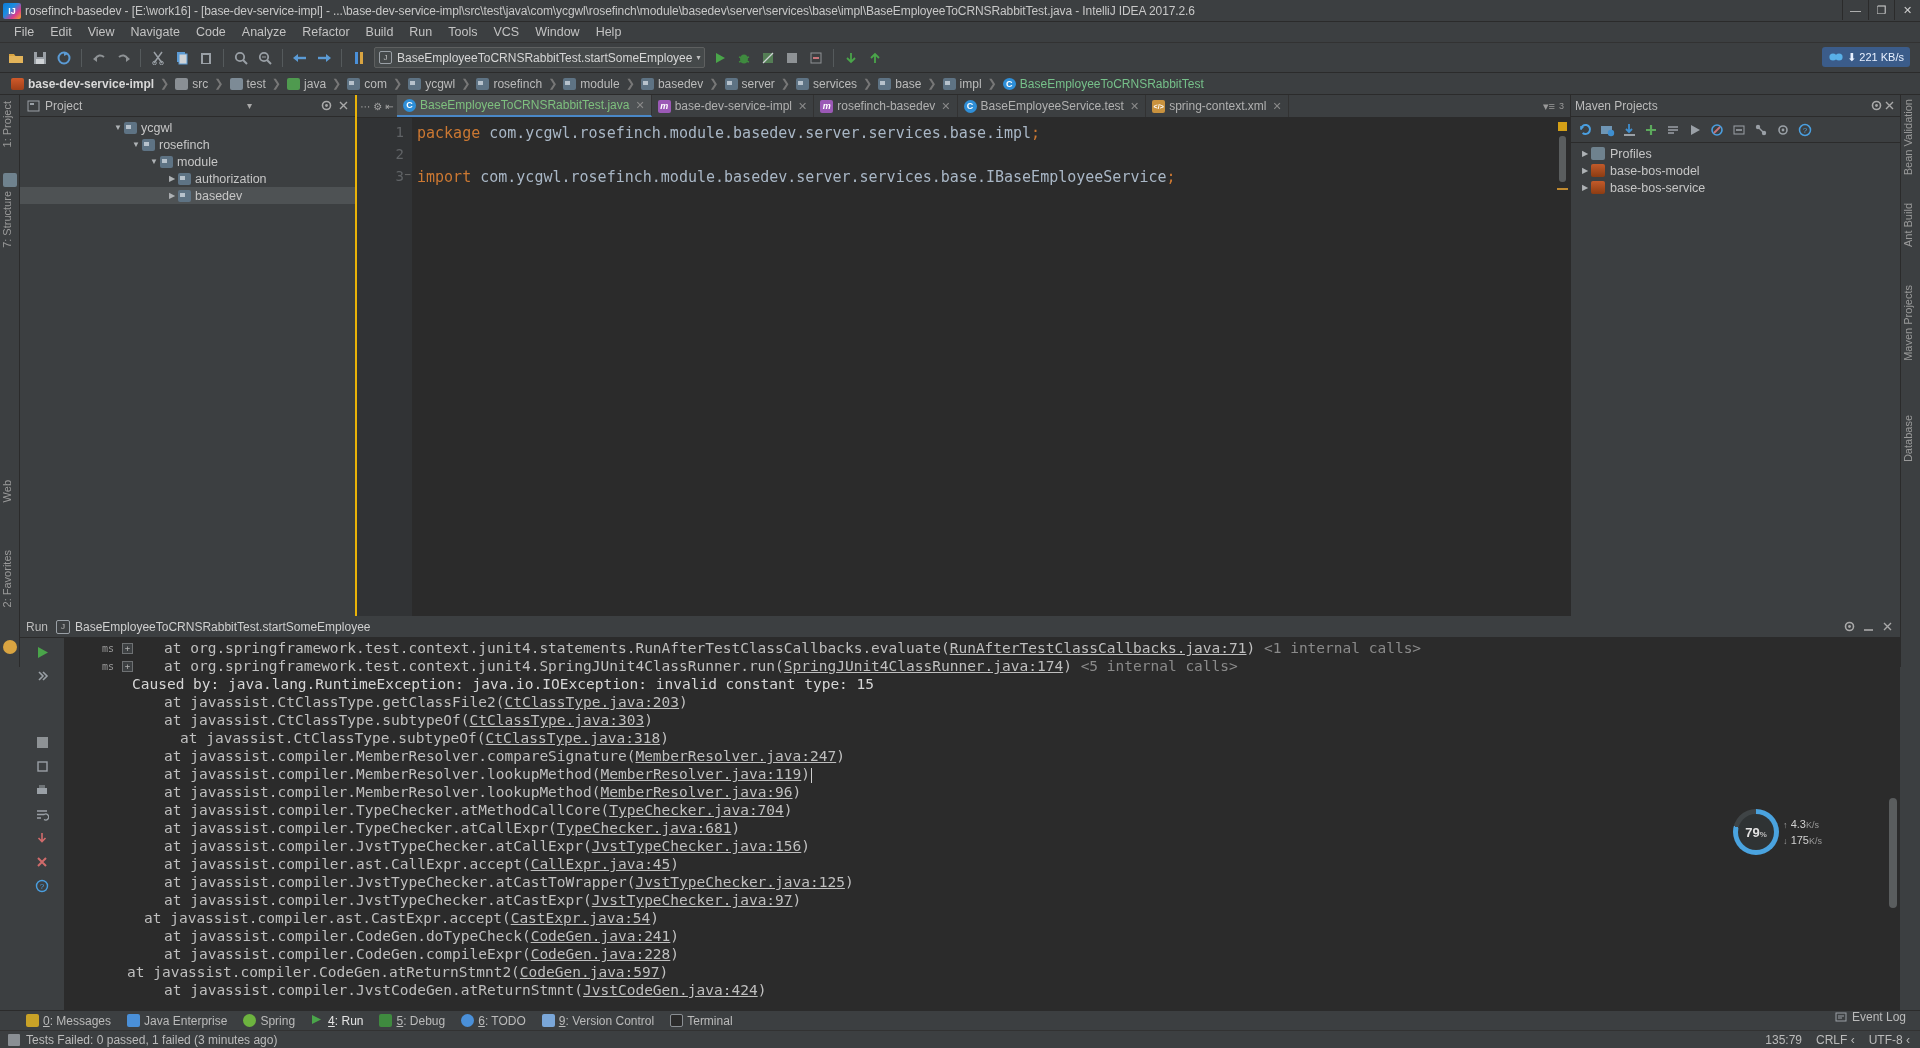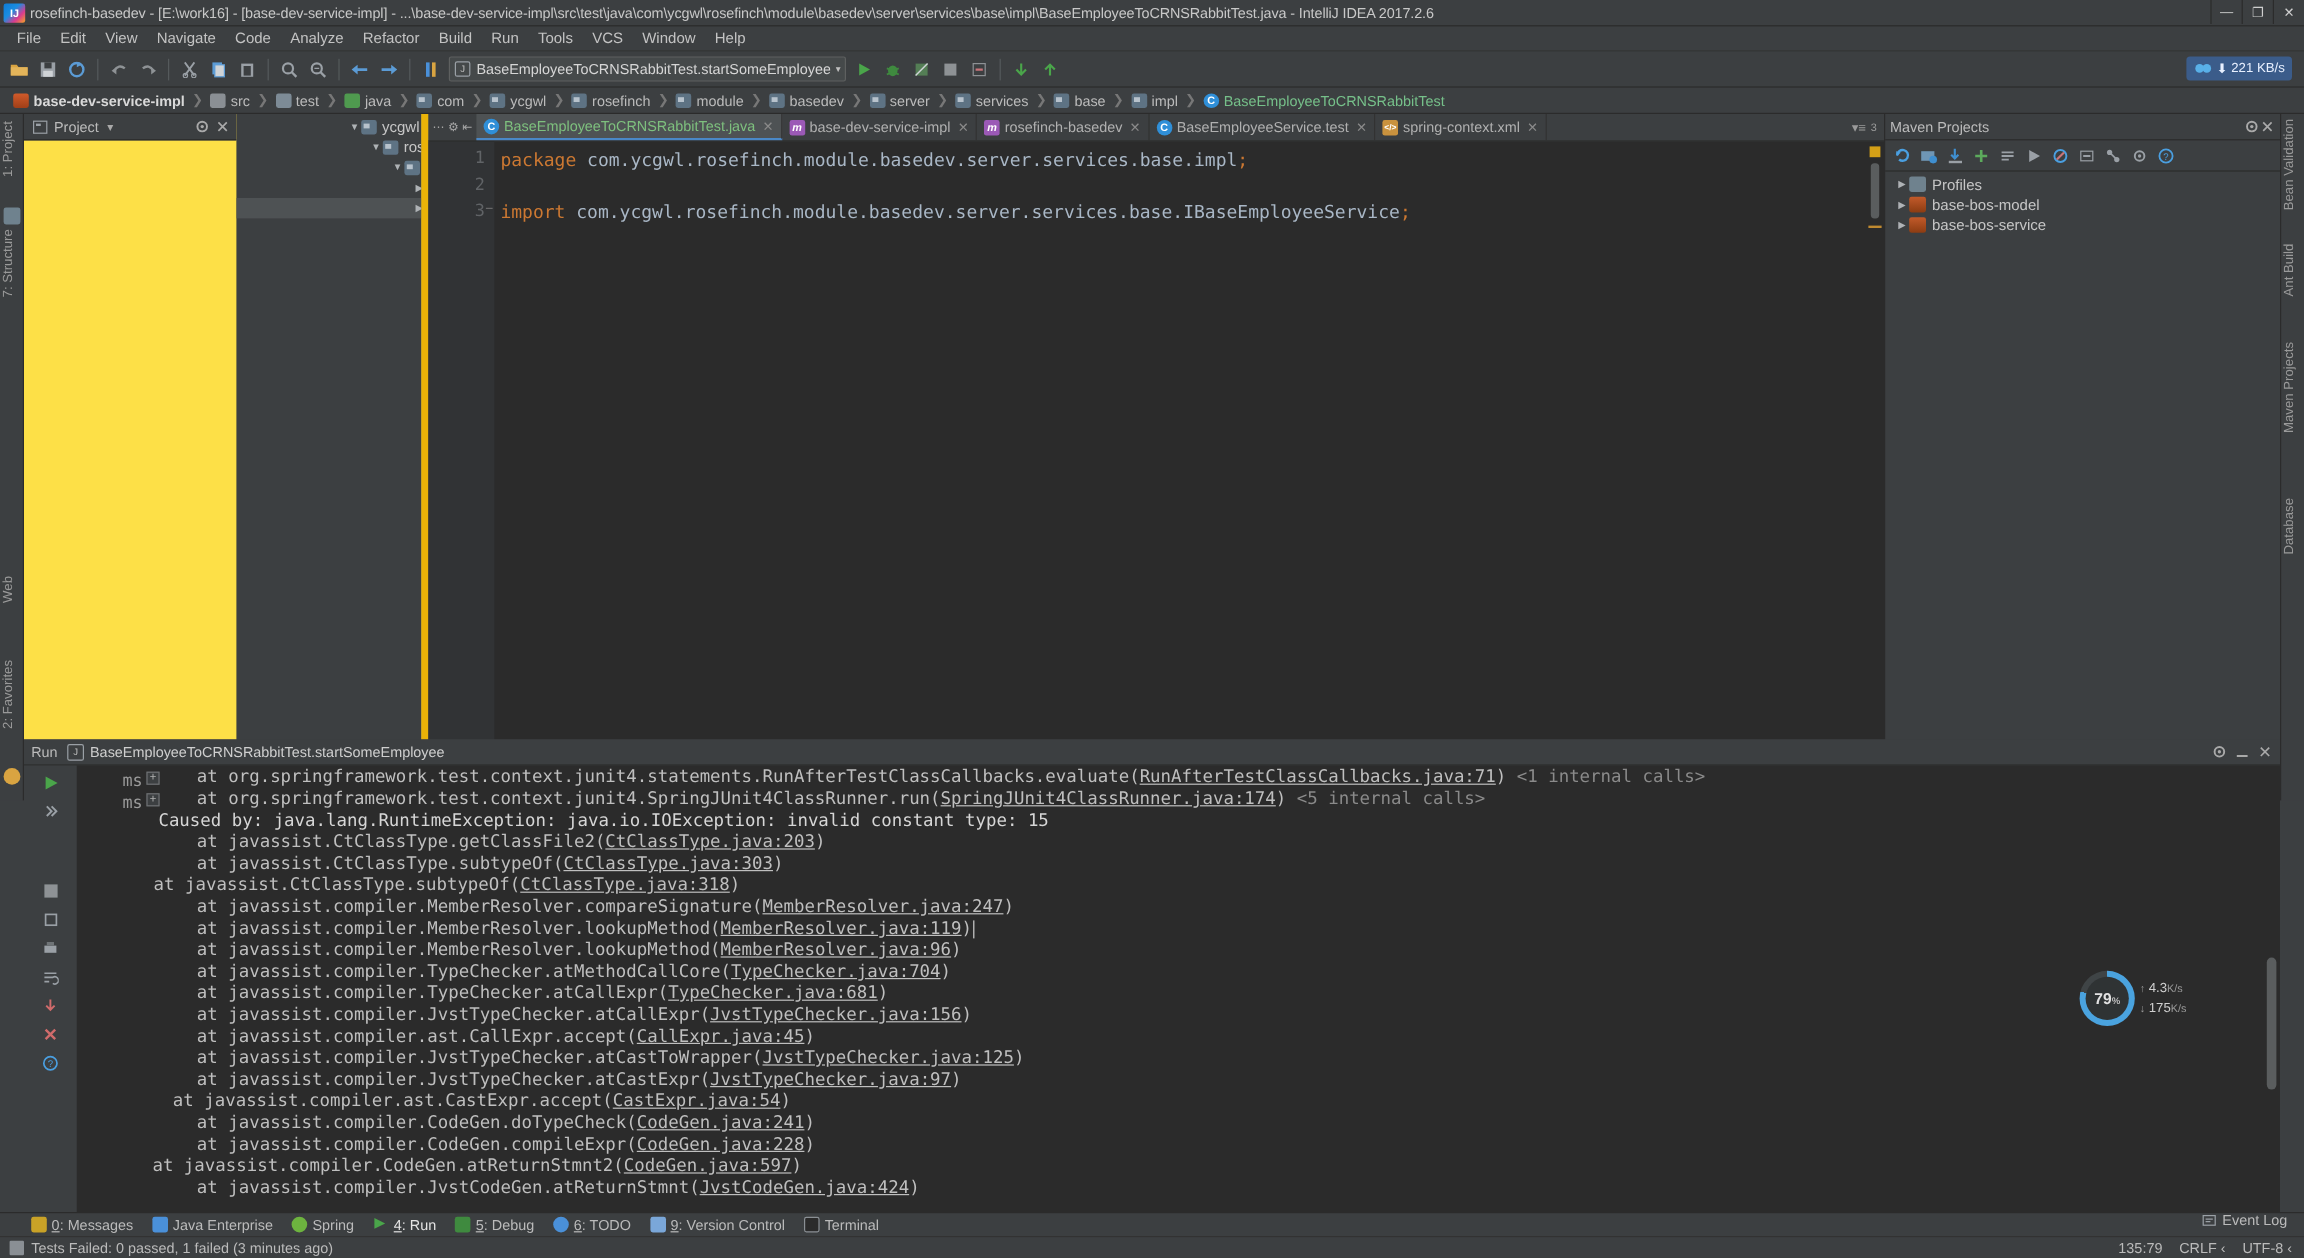--- a/index.html
+++ b/index.html
@@ -112,22 +112,22 @@
   .vlabel {
     position: absolute; left: 1px; writing-mode: vertical-rl; transform: rotate(180deg);
     font-size: 11px; color: #9a9a9a; white-space: nowrap;
   }
   .vicon {
     position: absolute; left: 3px; width: 14px; height: 14px; border-radius: 2px;
   }
 
   
   .project-panel {
-    width: 337px; background: #fde047; border-right: 6px solid #eab308;
-    display: flex; flex-direction: row; flex: 0 0 auto;
+    width: 337px; background: #bef264; border-right: 2px solid #eab308;
+    display: flex; flex-direction: column; flex: 0 0 auto;
   }
   .panel-head {
     height: 22px; display: flex; align-items: center; padding: 0 4px;
     border-bottom: 1px solid #2b2b2b; background: #3c3f41;
   }
   .panel-head .ph-title { font-size: 12px; color: #bbbbbb; margin-left: 4px; flex: 1 1 auto; }
   .panel-head .ph-icon {
     width: 15px; height: 15px; margin-left: 2px; display:flex;align-items:center;justify-content:center;
     font-size: 10px; color: #a9a9a9;
   }
@@ -261,21 +261,21 @@
     padding-top: 2px;
   }
   .tline { height: 18px; white-space: pre; padding-left: 58px; }
   .tline.cause { padding-left: 68px; color: #d6d6d6; }
   .lnk { color: #bfbfbf; text-decoration: underline; }
   .dim { color: #8a8a8a; }
   .tfold {
     position: absolute; left: 58px; width: 11px; height: 11px; border: 1px solid #6e7173;
     color: #b0b0b0; font-size: 9px; line-height: 9px; text-align: center; background: #3c3f41;
   }
-  .ms-lbl { position: absolute; left: 38px; font-size: 14px; color: #9a9a9a; }
+  .ms-lbl { position: absolute; left: 38px; font-size: 10px; color: #9a9a9a; }
 
   .run-scroll { position: absolute; right: 2px; top: 10px; width: 10px; bottom: 6px; }
   .rsc-thumb { position: absolute; right: 1px; width: 8px; background: #5a5d5e; border-radius: 4px; }
 
   
   .netwidget {
     position: absolute; right: 78px; bottom: 155px; display: flex; align-items: center; gap: 4px;
   }
   .ring {
     width: 46px; height: 46px; border-radius: 50%;
@@ -871,21 +871,21 @@
           <div class="trace" id="trace-container">
               <span class="tfold" style="top: 5px;">+</span>
               <span class="ms-lbl" style="top: 5px;">ms</span>
               <div class="tline" style="padding-left: 100px;"><span>at org.springframework.test.context.junit4.statements.RunAfterTestClassCallbacks.evaluate(</span><span class="lnk">RunAfterTestClassCallbacks.java:71</span><span>)</span><span class="dim"> &lt;1 internal calls&gt;</span></div>
               <span class="tfold" style="top: 23px;">+</span>
               <span class="ms-lbl" style="top: 23px;">ms</span>
               <div class="tline" style="padding-left: 100px;"><span>at org.springframework.test.context.junit4.SpringJUnit4ClassRunner.run(</span><span class="lnk">SpringJUnit4ClassRunner.java:174</span><span>)</span><span class="dim"> &lt;5 internal calls&gt;</span></div>
               <div class="tline cause"><span>Caused by: java.lang.RuntimeException: java.io.IOException: invalid constant type: 15</span></div>
               <div class="tline" style="padding-left: 100px;"><span>at javassist.CtClassType.getClassFile2(</span><span class="lnk">CtClassType.java:203</span><span>)</span></div>
               <div class="tline" style="padding-left: 100px;"><span>at javassist.CtClassType.subtypeOf(</span><span class="lnk">CtClassType.java:303</span><span>)</span></div>
-              <div class="tline" style="padding-left: 64px;"><span>at javassist.CtClassType.subtypeOf(</span><span class="lnk">CtClassType.java:318</span><span>)</span></div>
+              <div class="tline" style="padding-left: 116px;"><span>at javassist.CtClassType.subtypeOf(</span><span class="lnk">CtClassType.java:318</span><span>)</span></div>
               <div class="tline" style="padding-left: 100px;"><span>at javassist.compiler.MemberResolver.compareSignature(</span><span class="lnk">MemberResolver.java:247</span><span>)</span></div>
               <div class="tline" style="padding-left: 100px;"><span>at javassist.compiler.MemberResolver.lookupMethod(</span><span class="lnk">MemberResolver.java:119</span><span>)</span><span style="display: inline-block; width: 1px; height: 15px; background: rgb(208, 208, 208); vertical-align: middle; margin-left: 1px;"></span></div>
               <div class="tline" style="padding-left: 100px;"><span>at javassist.compiler.MemberResolver.lookupMethod(</span><span class="lnk">MemberResolver.java:96</span><span>)</span></div>
               <div class="tline" style="padding-left: 100px;"><span>at javassist.compiler.TypeChecker.atMethodCallCore(</span><span class="lnk">TypeChecker.java:704</span><span>)</span></div>
               <div class="tline" style="padding-left: 100px;"><span>at javassist.compiler.TypeChecker.atCallExpr(</span><span class="lnk">TypeChecker.java:681</span><span>)</span></div>
               <div class="tline" style="padding-left: 100px;"><span>at javassist.compiler.JvstTypeChecker.atCallExpr(</span><span class="lnk">JvstTypeChecker.java:156</span><span>)</span></div>
               <div class="tline" style="padding-left: 100px;"><span>at javassist.compiler.ast.CallExpr.accept(</span><span class="lnk">CallExpr.java:45</span><span>)</span></div>
               <div class="tline" style="padding-left: 100px;"><span>at javassist.compiler.JvstTypeChecker.atCastToWrapper(</span><span class="lnk">JvstTypeChecker.java:125</span><span>)</span></div>
               <div class="tline" style="padding-left: 100px;"><span>at javassist.compiler.JvstTypeChecker.atCastExpr(</span><span class="lnk">JvstTypeChecker.java:97</span><span>)</span></div>
               <div class="tline" style="padding-left: 80px;"><span>at javassist.compiler.ast.CastExpr.accept(</span><span class="lnk">CastExpr.java:54</span><span>)</span></div>

